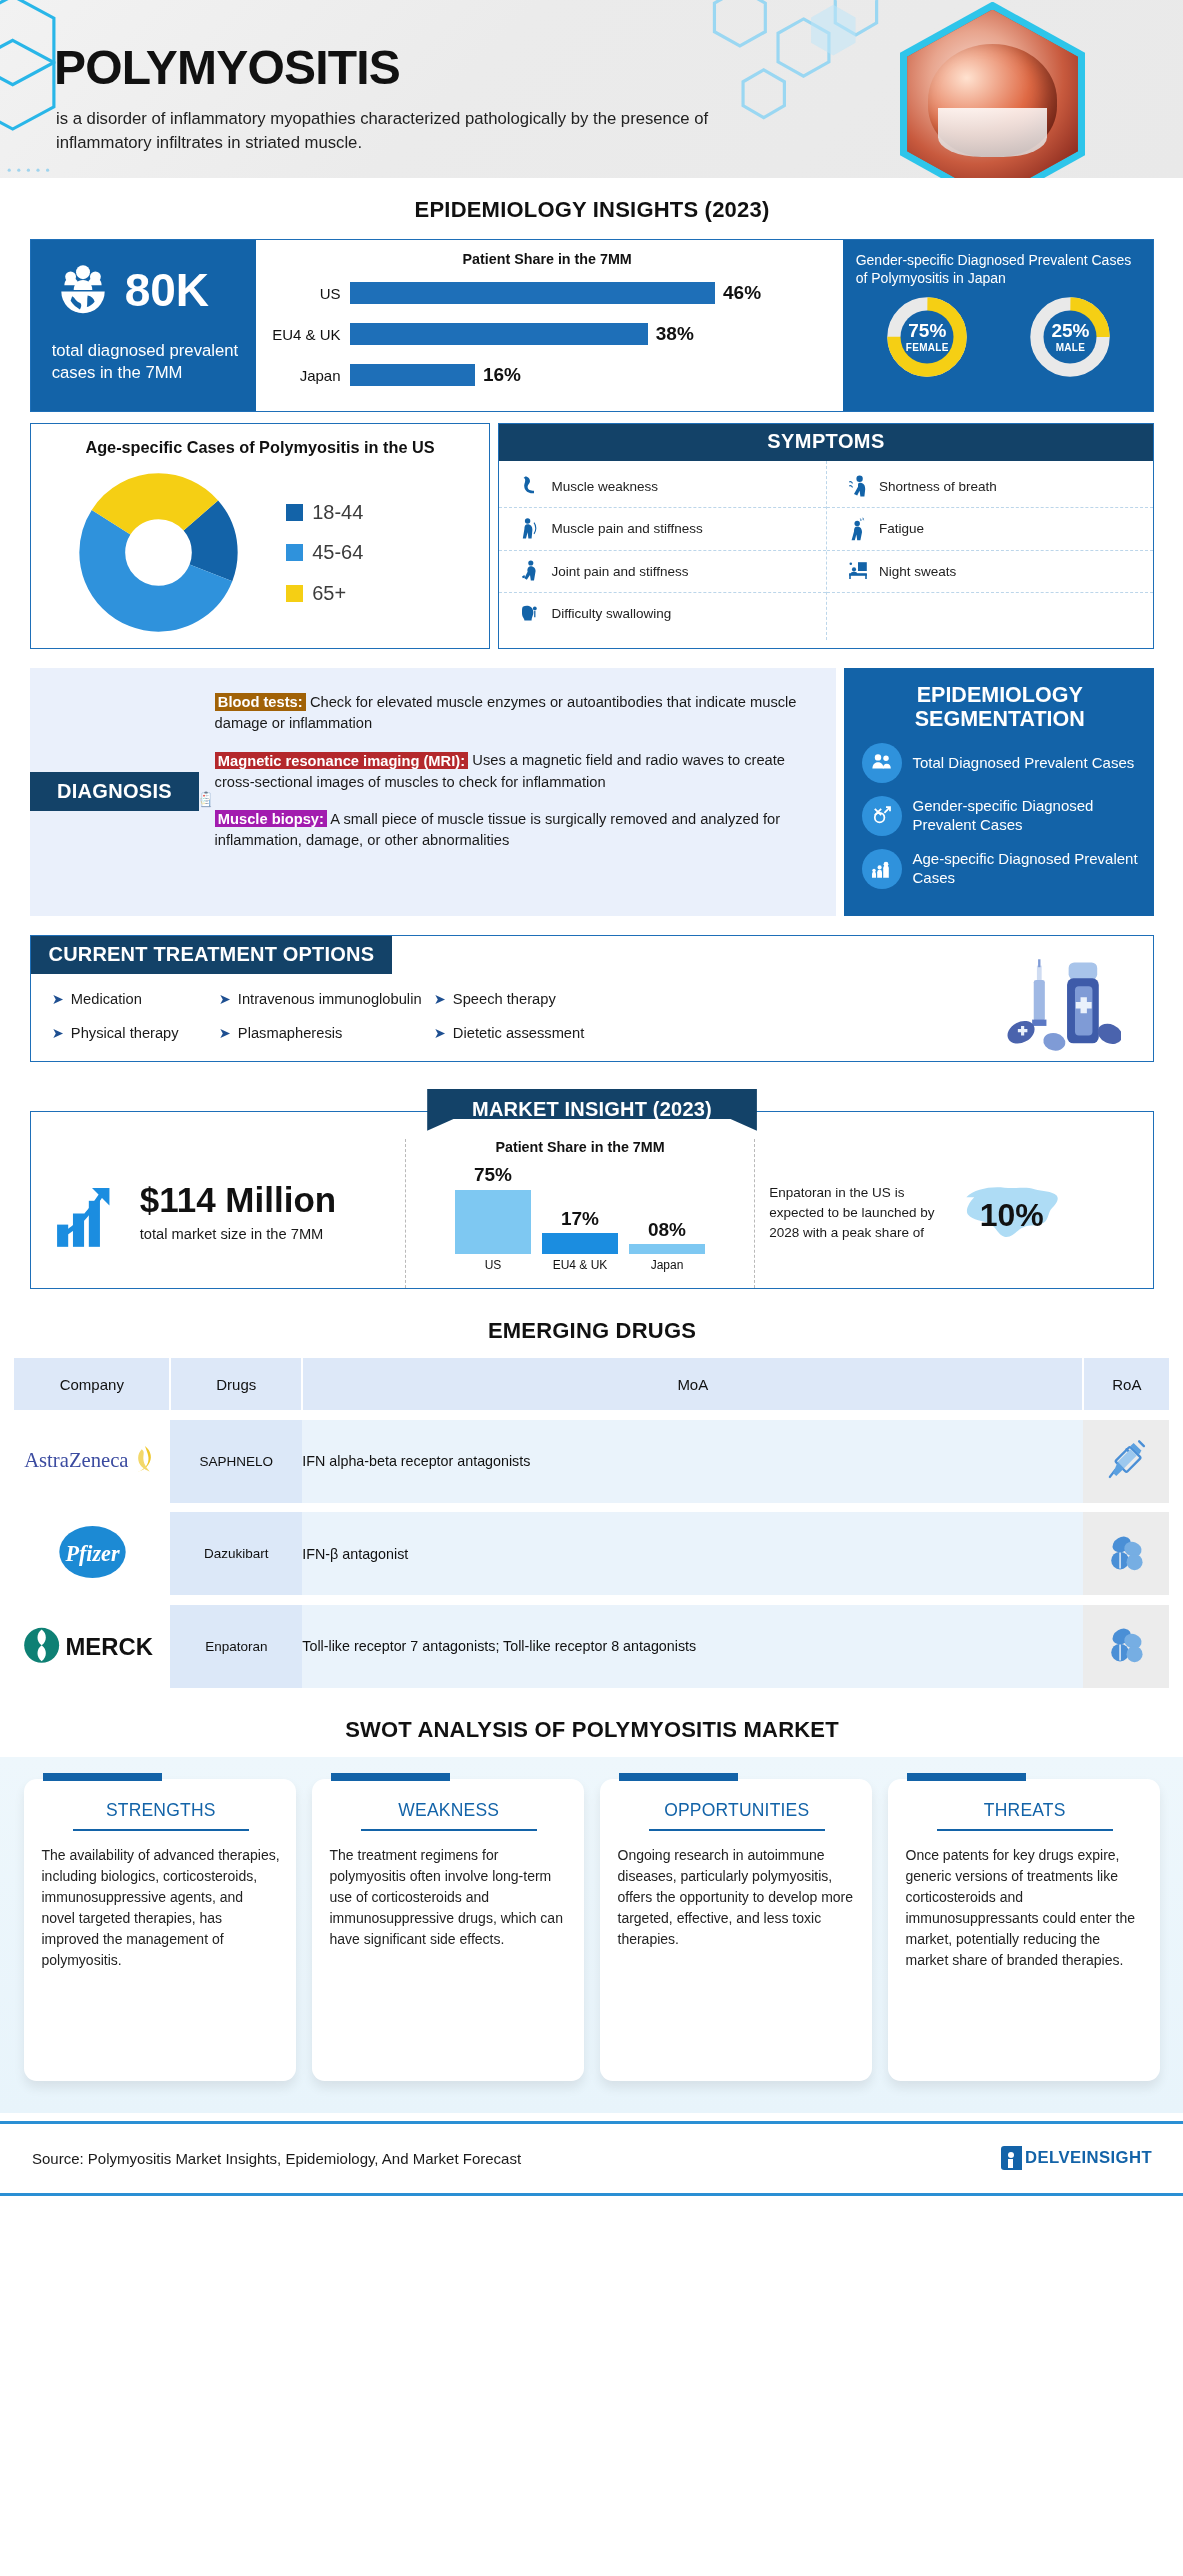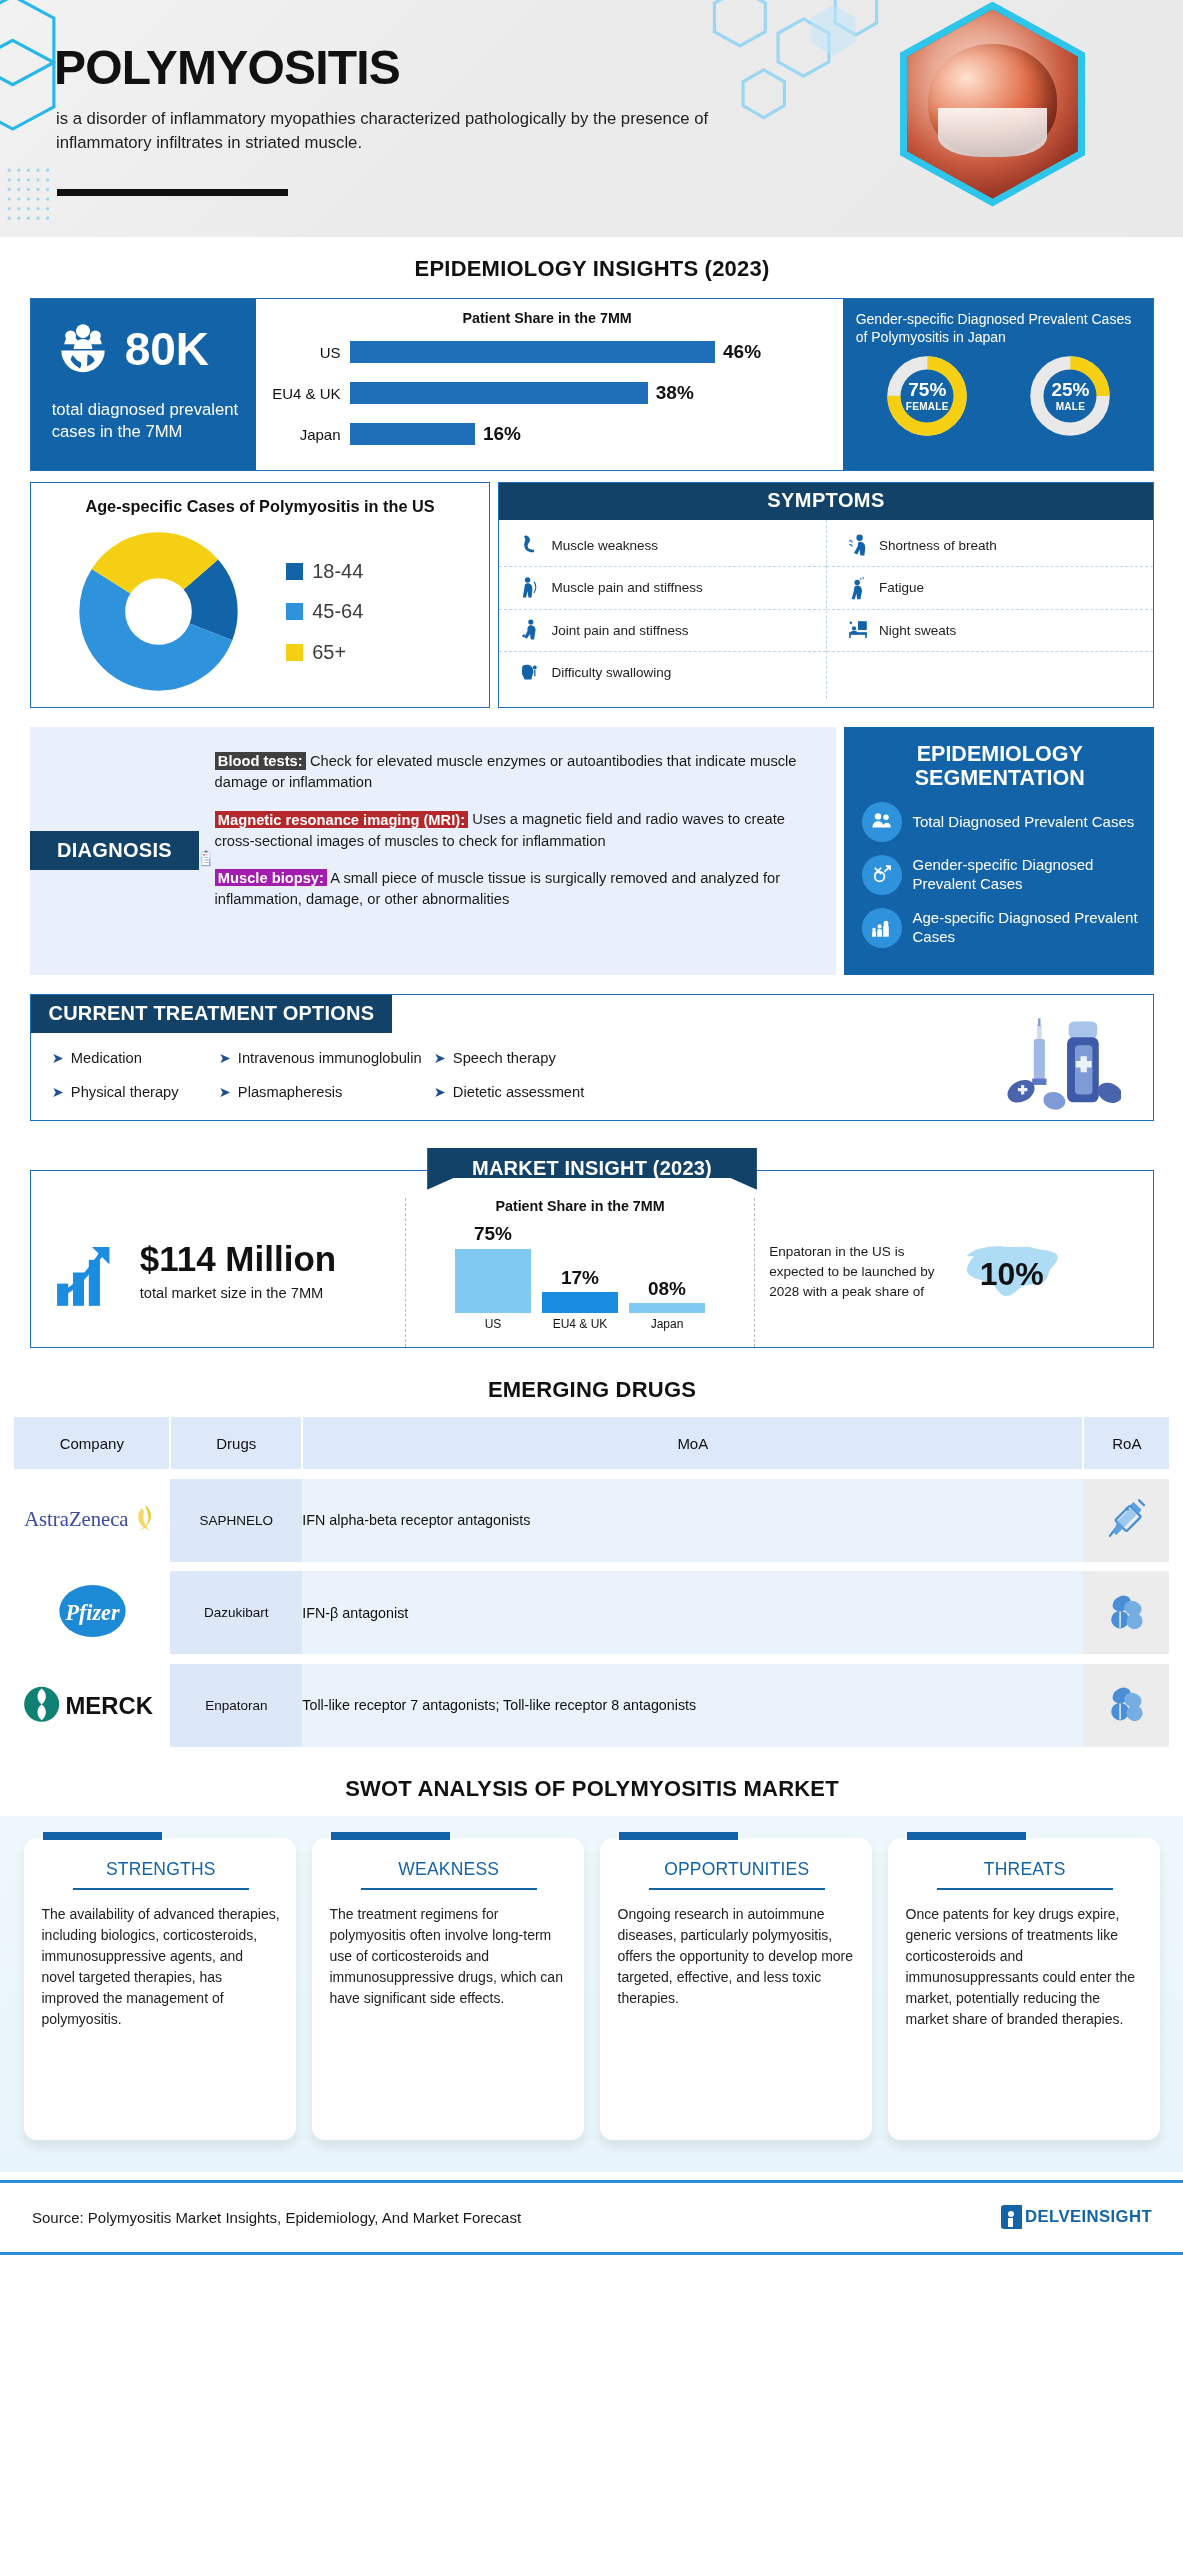--- a/index.html
+++ b/index.html
@@ -8,21 +8,21 @@
     background: #ffffff;
     font-family: "Liberation Sans", sans-serif;
     color: #1a1a1a;
     -webkit-font-smoothing: antialiased;
   }
   .page { width: 1184px; position: relative; }
 
   
   .header {
     position: relative;
-    height: 237px;
+    height: 178px;
     background: linear-gradient(135deg,#f2f2f2 0%,#ebebeb 40%,#e9e9e9 100%);
     overflow: hidden;
   }
   .hex-deco { position: absolute; stroke: #29b6e8; fill: none; stroke-width: 4; }
   .dots { position: absolute; }
   .header-title {
     position: absolute; left: 54px; top: 40px;
     font-size: 48px; font-weight: bold; letter-spacing: -0.8px; color: #111;
   }
   .header-sub {
@@ -130,21 +130,21 @@
   .diag-box { flex: 1; background: #eaf0fb; padding: 12.7px 0 14.3px 0; display: flex; }
   .diag-left { width: 183px; display: flex; flex-direction: row; align-items: center; }
   .diag-tag {
     background: #134268; color: #fff; font-size: 20px; font-weight: bold;
     padding: 8px 27px; letter-spacing: 0.3px;
   }
   .clipboard { margin-top: 16px; }
   .diag-content { flex: 1; padding: 11px 14.3px 0 1.6px; }
   .diag-p { font-size: 14.7px; line-height: 1.44; color: #1a1a1a; margin-bottom: 16px; }
   .hl { color: #fff; font-weight: bold; padding: 0.8px 3.2px; }
-  .hl-blue { background: #404040; margin-top: 20px; }
+  .hl-blue { background: #a16207; margin-top: 20px; }
   .hl-red { background: #b4282c; }
   .hl-gold { background: #a21caf; }
 
   .seg-box { width: 310px; background: #1363a8; color: #fff; padding: 14.3px 16px 14.3px 17.5px; }
   .seg-title { font-size: 21.5px; font-weight: bold; line-height: 1.12; text-align: center; margin-bottom: 11px; }
   .seg-item { display: flex; align-items: center; gap: 11px; margin: 12.7px 0; }
   .seg-ic {
     width: 40px; height: 40px; border-radius: 50%; background: #2f92dc; flex: none;
     display: flex; align-items: center; justify-content: center;
   }

